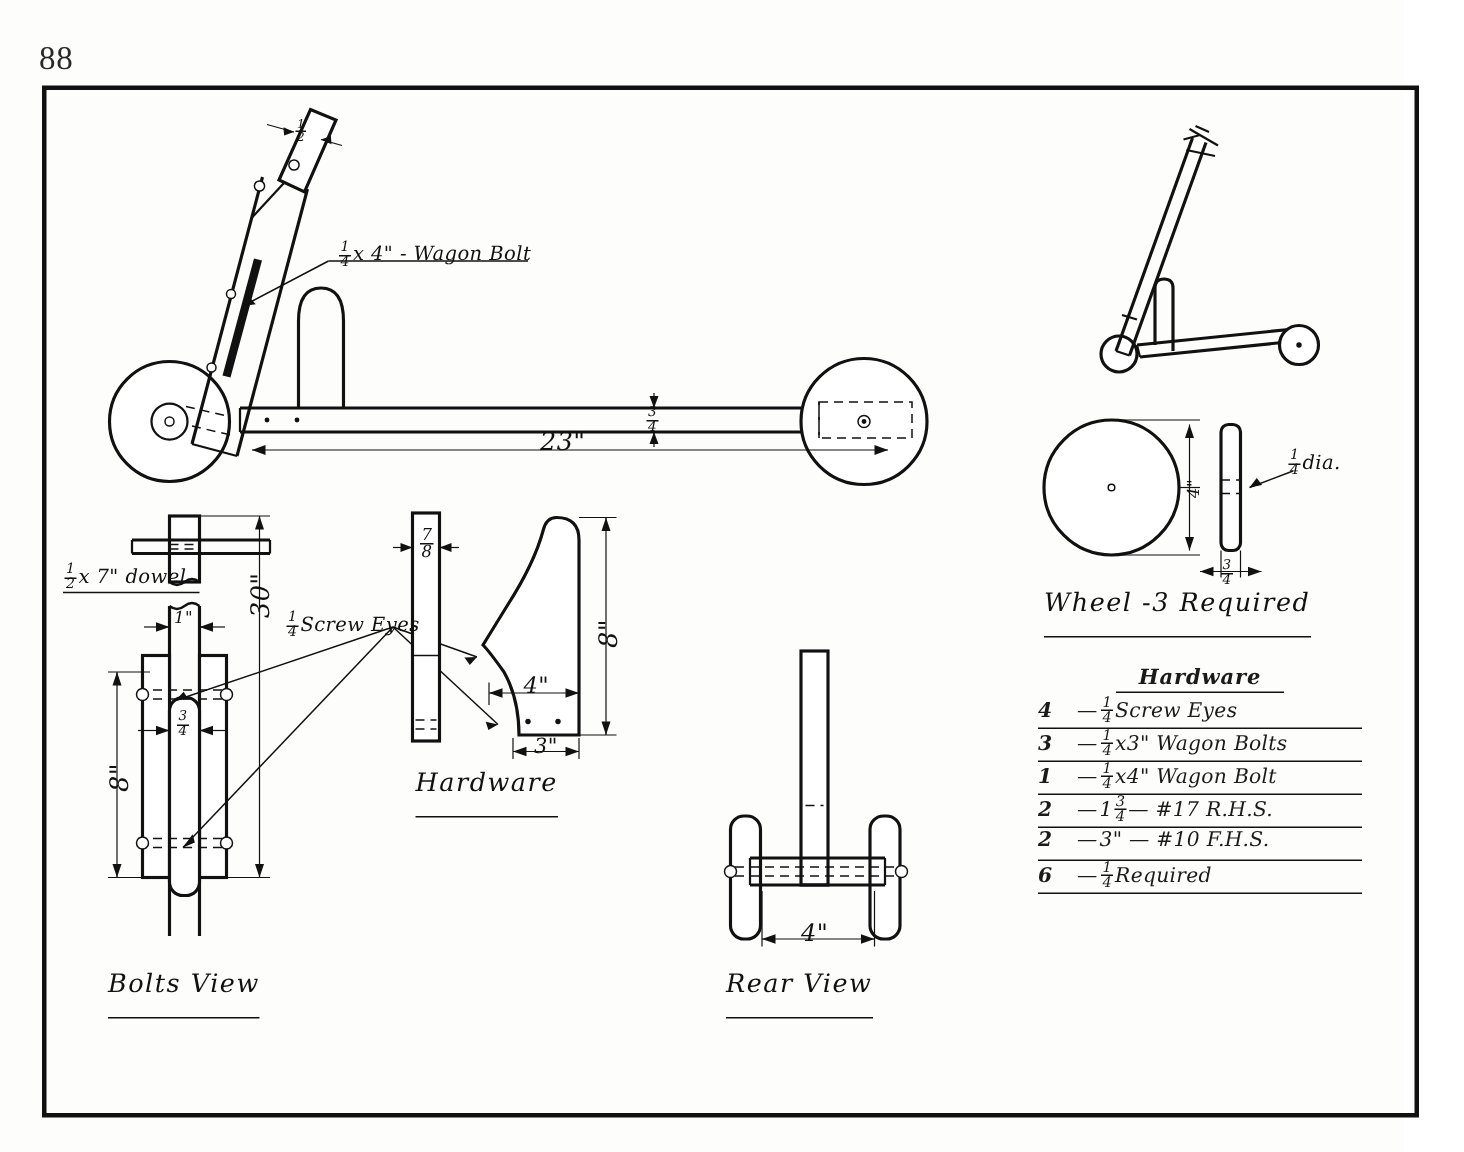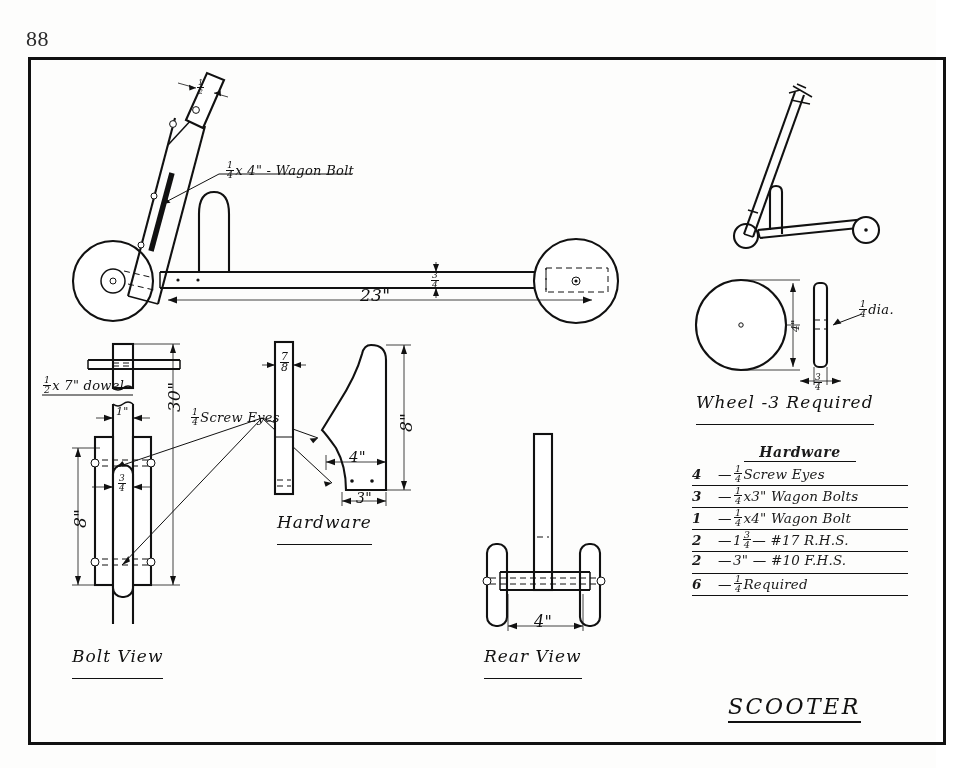--- a/index.html
+++ b/index.html
@@ -448,21 +448,21 @@
   <div class="hand rot90" style="left:164px; top:412px; font-size:17px;">30"</div>
 
   <div class="hand rot90" style="left:70px; top:528px; font-size:17px;">8"</div>
 
   <div class="hand small" style="left:116px; top:405px;">1"</div>
 
   <div class="hand tiny" style="left:117px; top:474px;">
     <span class="frac" style="font-size:9px"><span class="num">3</span><span class="den">4</span></span>
   </div>
 
-  <div class="view-title" style="left:72px; top:646px;">Bolt View</div>
+  <div class="view-title" style="left:72px; top:646px;">Bolts View</div>
 
   <div class="hand tiny" style="left:279px; top:352px;">
     <span class="frac" style="font-size:11px"><span class="num">7</span><span class="den">8</span></span>
   </div>
 
   <div class="hand rot90" style="left:396px; top:432px; font-size:17px;">8"</div>
 
   <div class="hand" style="left:349px; top:448px; font-size:15px;">4"</div>
 
   <div class="hand" style="left:356px; top:490px; font-size:14px;">3"</div>
@@ -506,15 +506,14 @@
       <span class="hw-desc">3" — #10 F.H.S.</span>
     </div>
 
     <div class="hw-row">
       <span class="hw-qty">6</span>
       <span class="hw-dash">—</span>
       <span class="hw-desc"><span class="frac"><span class="num">1</span><span class="den">4</span></span><span>Required</span></span>
     </div>
   </div>
 
-  <div id="scooter-title">SCOOTER</div>
 
 </div>
 
 </body></html>

